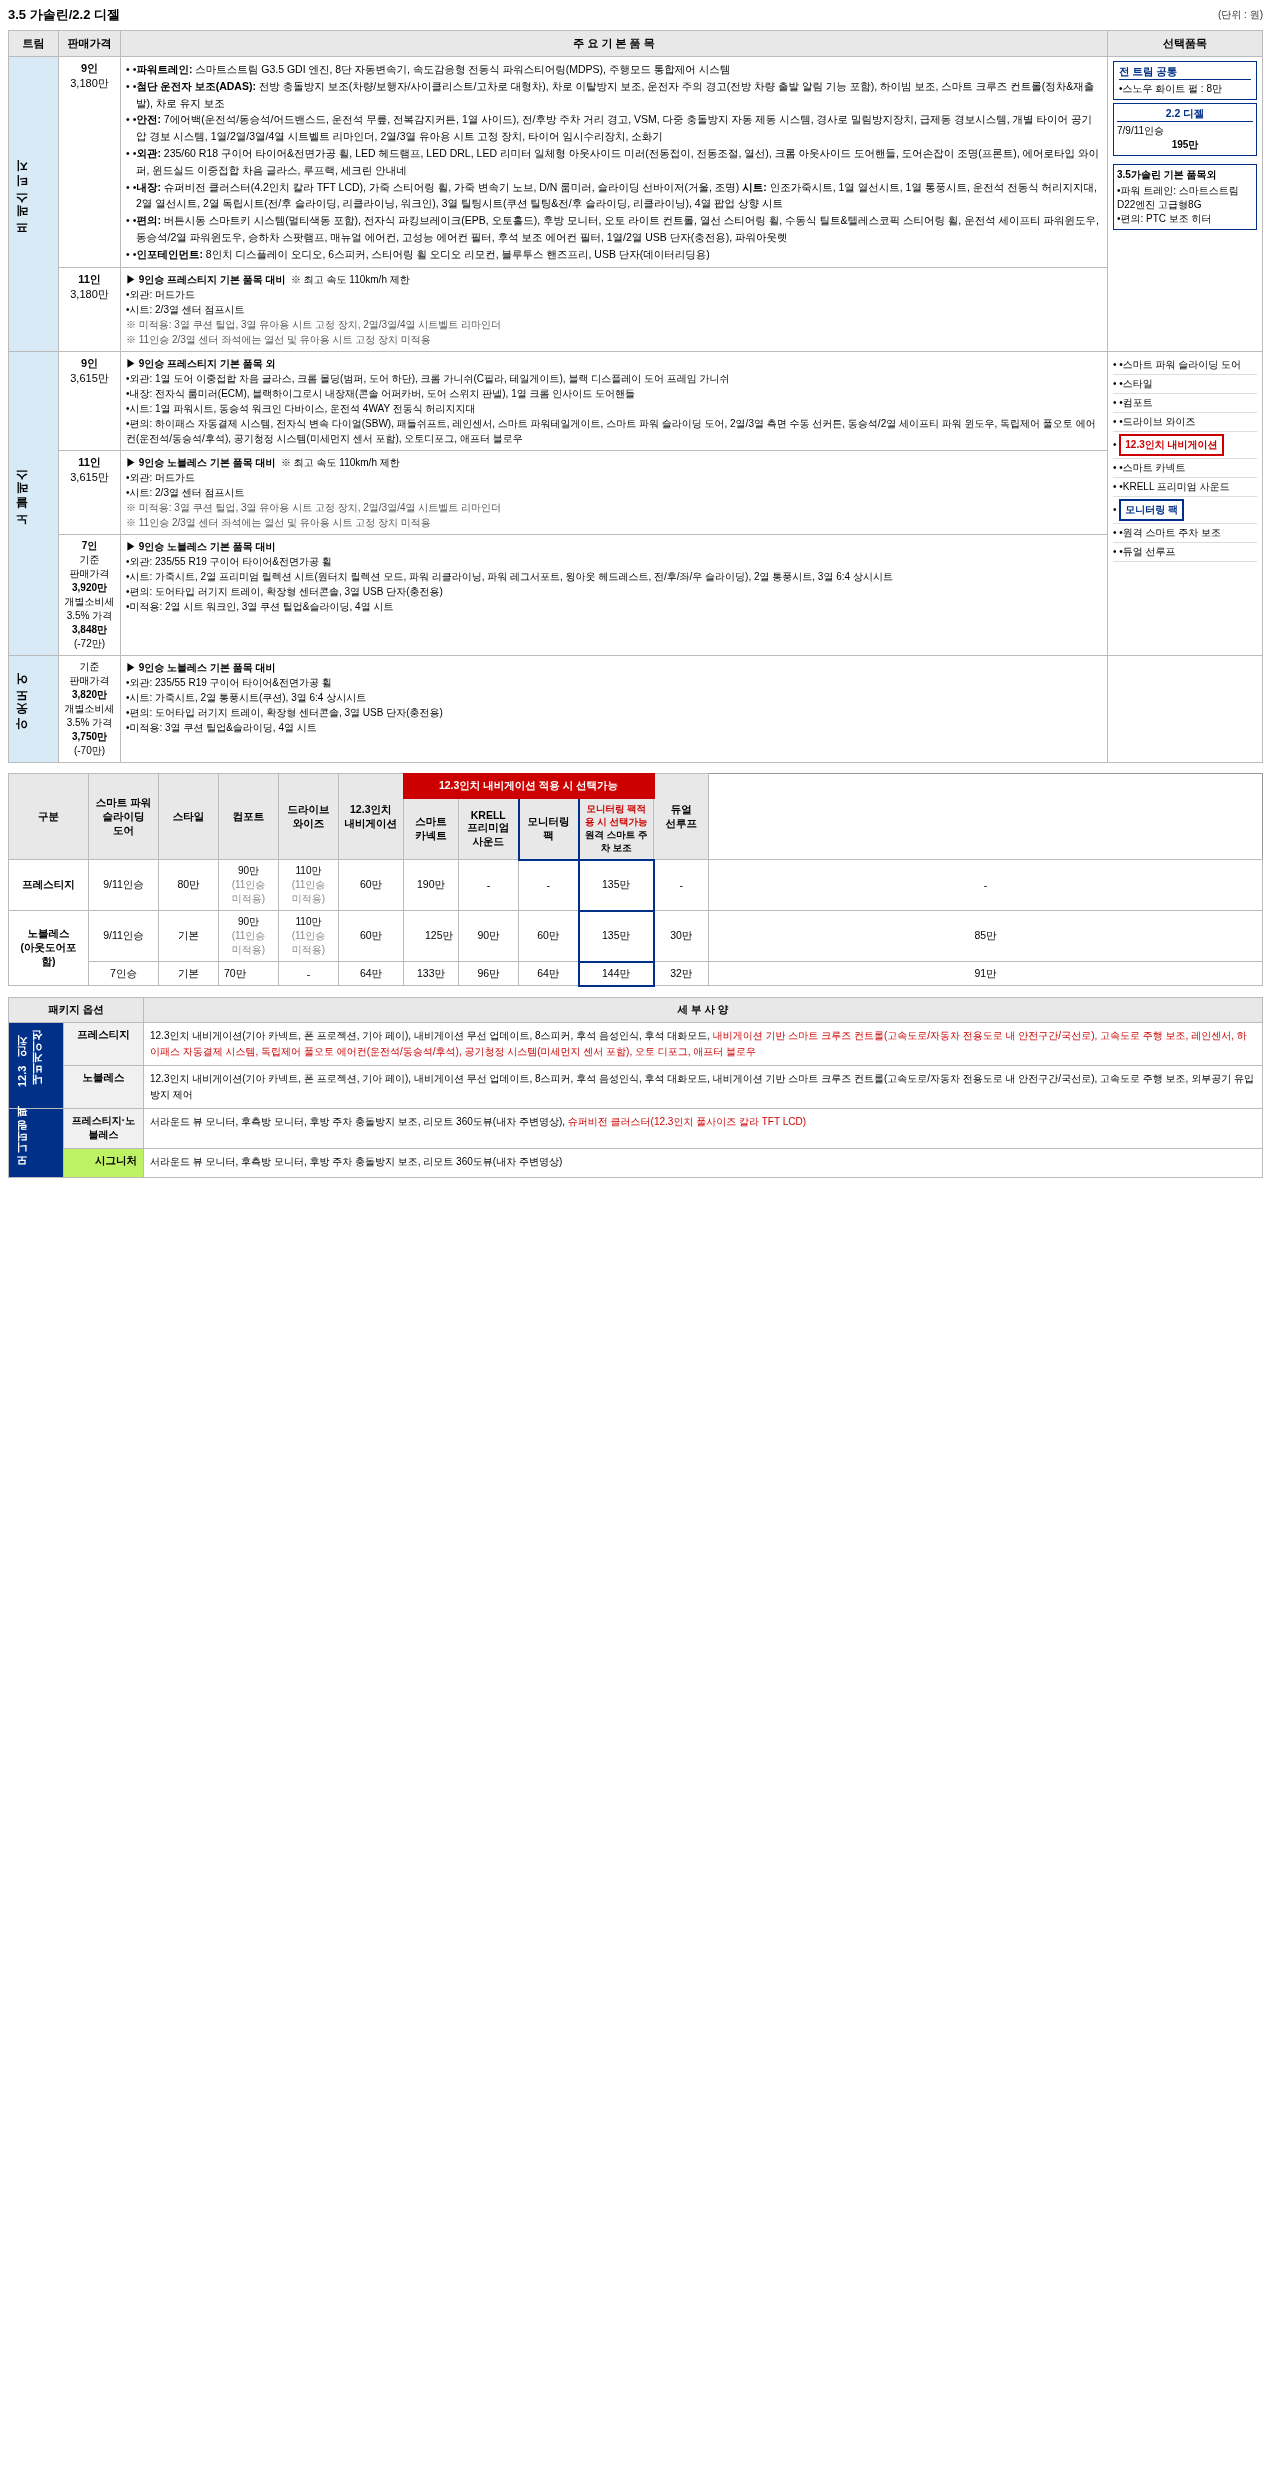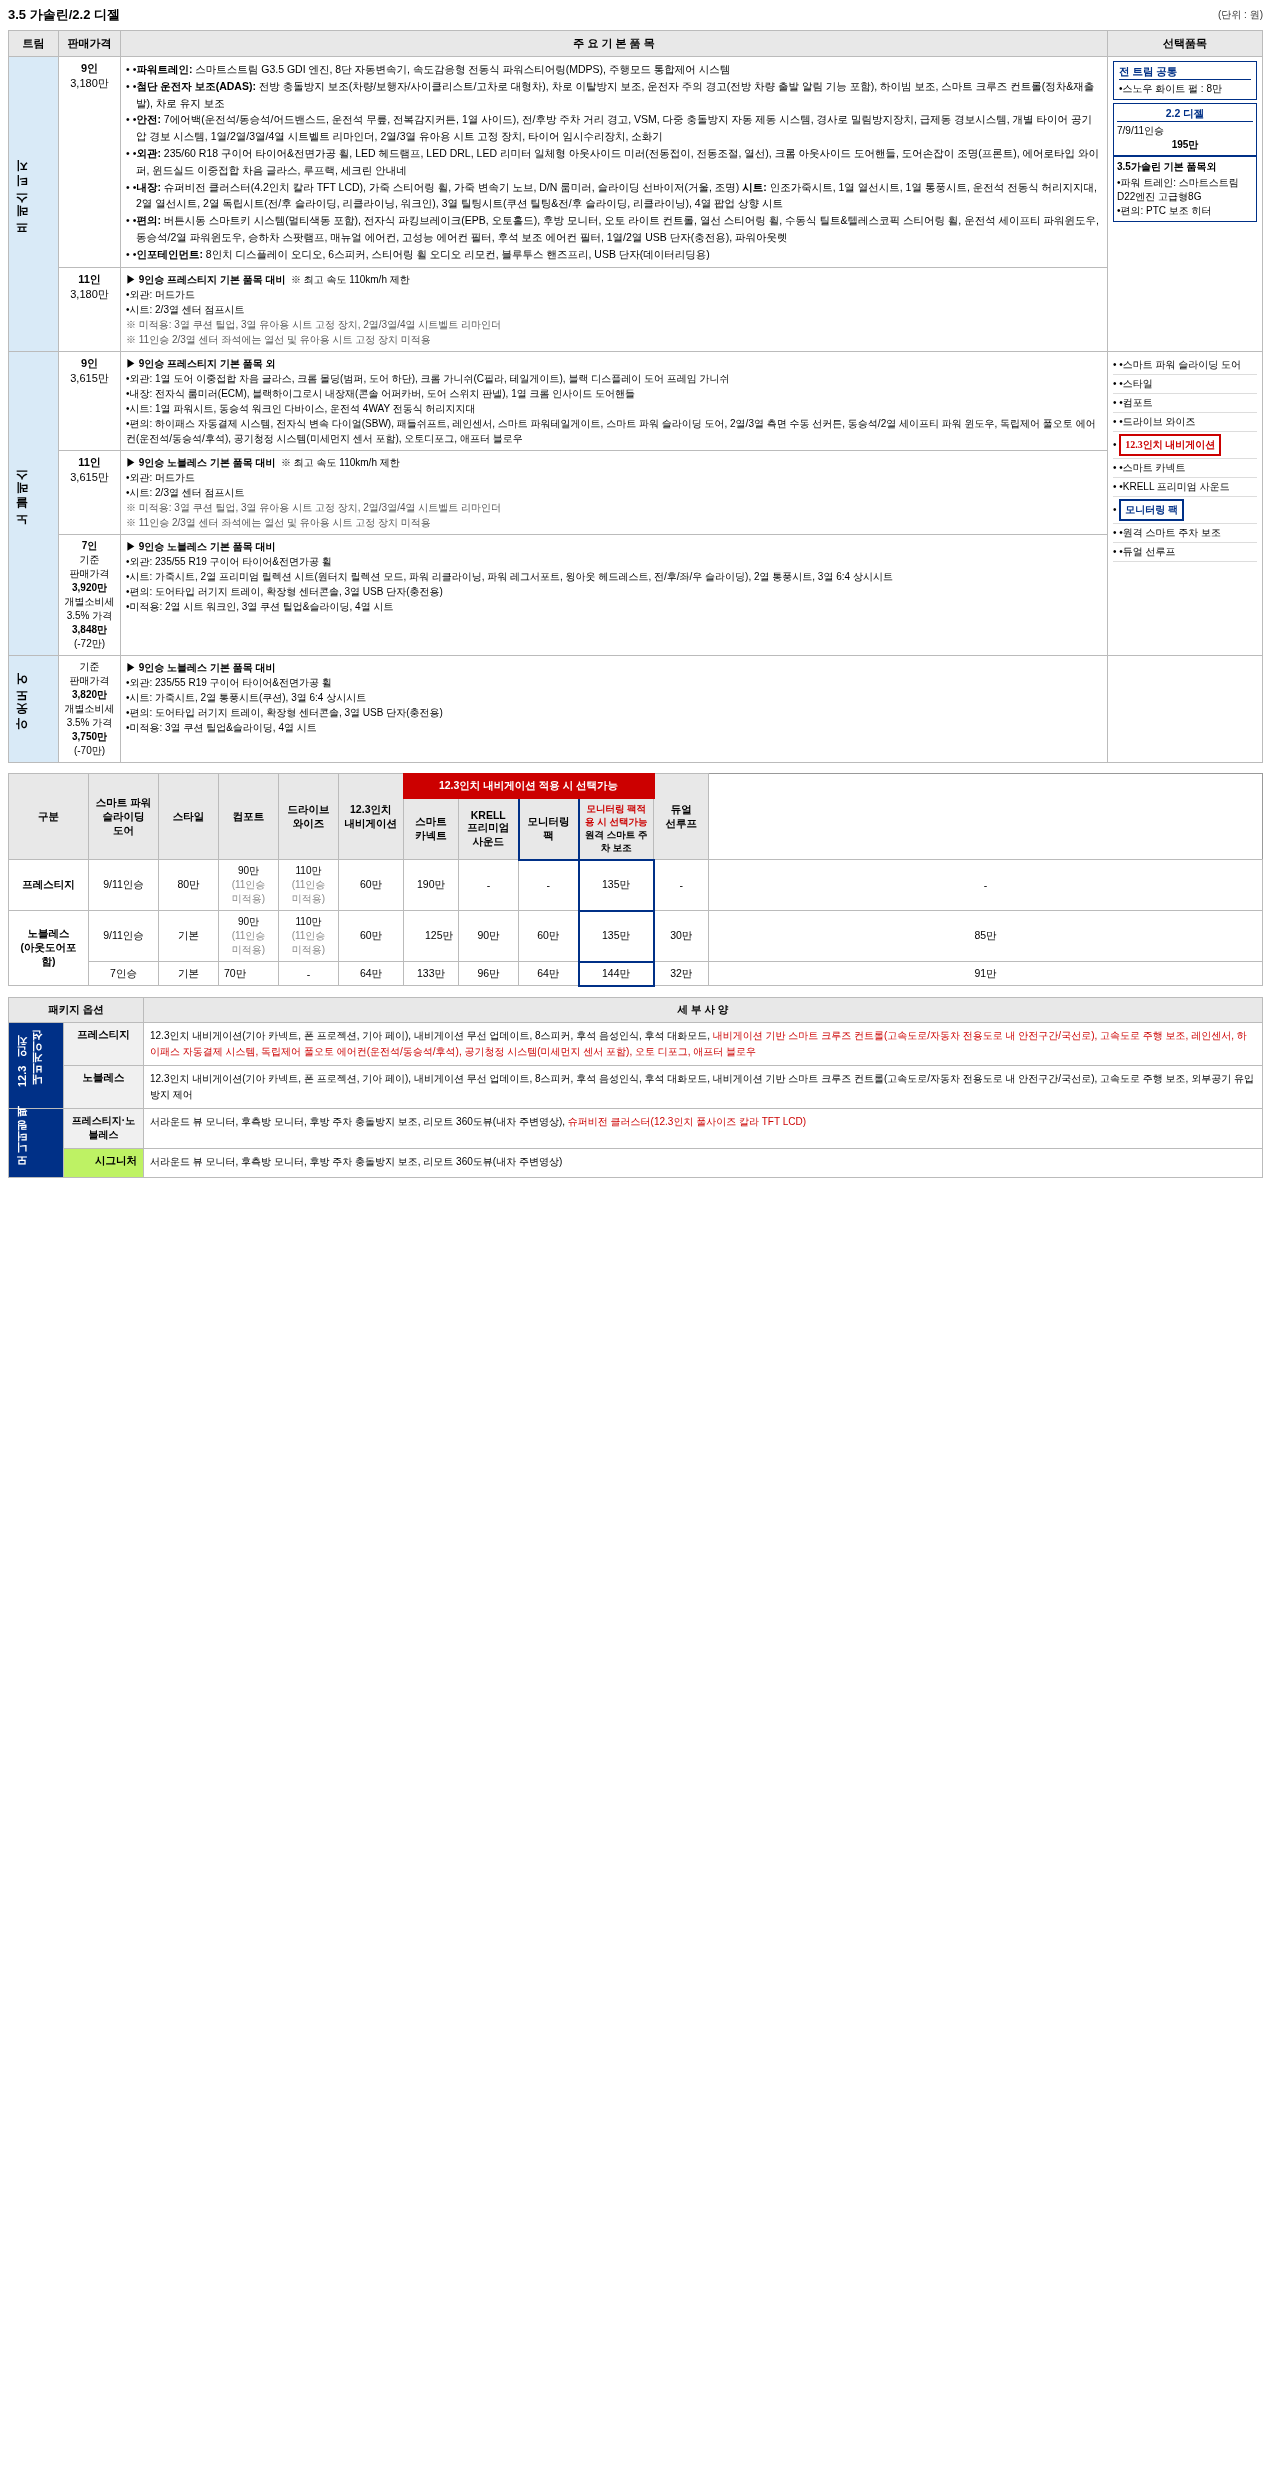--- a/index.html
+++ b/index.html
@@ -18,21 +18,21 @@
     
     
     .feature-list { line-height: 1.6; font-size: 10.5px; }
     .feature-list li { list-style: none; padding-left: 10px; text-indent: -10px; }
     .feature-list li::before { content: '•'; margin-right: 3px; }
     
     
     .right-options { font-size: 10px; }
     .right-options li { list-style: none; padding: 2px 0; border-bottom: 1px solid #ddd; }
     .right-options li::before { content: '• '; }
-    .highlight-box { border: 2px solid #c00; padding: 2px 4px; font-weight: bold; font-size: 10px; color: #c00; display: inline-block; font-family: Liberation Serif, serif; }
+    .highlight-box { border: 2px solid #c00; padding: 2px 4px; font-weight: bold; font-size: 10px; color: #c00; display: inline-block; }
     .highlight-box2 { border: 2px solid #003087; padding: 2px 4px; font-weight: bold; font-size: 10px; color: #003087; display: inline-block; }
     
     
     .price-table { width: 100%; border-collapse: collapse; margin-top: 12px; border: 1px solid #999; }
     .price-table th, .price-table td { border: 1px solid #bbb; padding: 4px 5px; text-align: center; font-size: 10.5px; vertical-align: middle; }
     .price-table thead th { background: #e8e8e8; font-weight: bold; }
     
     
     .pkg-table { width: 100%; border-collapse: collapse; margin-top: 12px; border: 1px solid #999; }
     .pkg-table th, .pkg-table td { border: 1px solid #bbb; padding: 5px 6px; font-size: 10.5px; vertical-align: top; }
@@ -84,21 +84,21 @@
             <li>•<strong>편의:</strong> 버튼시동 스마트키 시스템(멀티색동 포함), 전자식 파킹브레이크(EPB, 오토홀드), 후방 모니터, 오토 라이트 컨트롤, 열선 스티어링 휠, 수동식 틸트&amp;텔레스코픽 스티어링 휠, 운전석 세이프티 파워윈도우, 동승석/2열 파워윈도우, 승하차 스팟램프, 매뉴얼 에어컨, 고성능 에어컨 필터, 후석 보조 에어컨 필터, 1열/2열 USB 단자(충전용), 파워아웃렛</li>
             <li>•<strong>인포테인먼트:</strong> 8인치 디스플레이 오디오, 6스피커, 스티어링 휠 오디오 리모컨, 블루투스 핸즈프리, USB 단자(데이터리딩용)</li>
           </ul>
         </td>
         <td rowspan="2" style="vertical-align:top; font-size:10px;">
 
           <div class="top-right-box">
             <div class="top-right-box-title">전 트림 공통</div>
             <div>•스노우 화이트 펄 : 8만</div>
           </div>
-          <div style="border: 1px solid #003087; padding:3px; margin-bottom:0;">
+          <div style="border: 1px solid #003087; padding:3px; margin-bottom:8px;">
             <div style="font-weight:bold; font-size:10.5px; text-align:center; color:#003087; border-bottom:1px solid #003087; margin-bottom:2px;">2.2 디젤</div>
             <div>7/9/11인승</div>
             <div style="text-align:center; font-weight:bold;">195만</div>
           </div>
           <div style="border: 1px solid #003087; padding:3px;">
             <div style="font-size:10px; font-weight:bold; margin-bottom:2px;">3.5가솔린 기본 품목외</div>
             <div style="font-size:10px;">•파워 트레인: 스마트스트림D22엔진 고급형8G</div>
             <div style="font-size:10px;">•편의: PTC 보조 히터</div>
           </div>
         </td>

